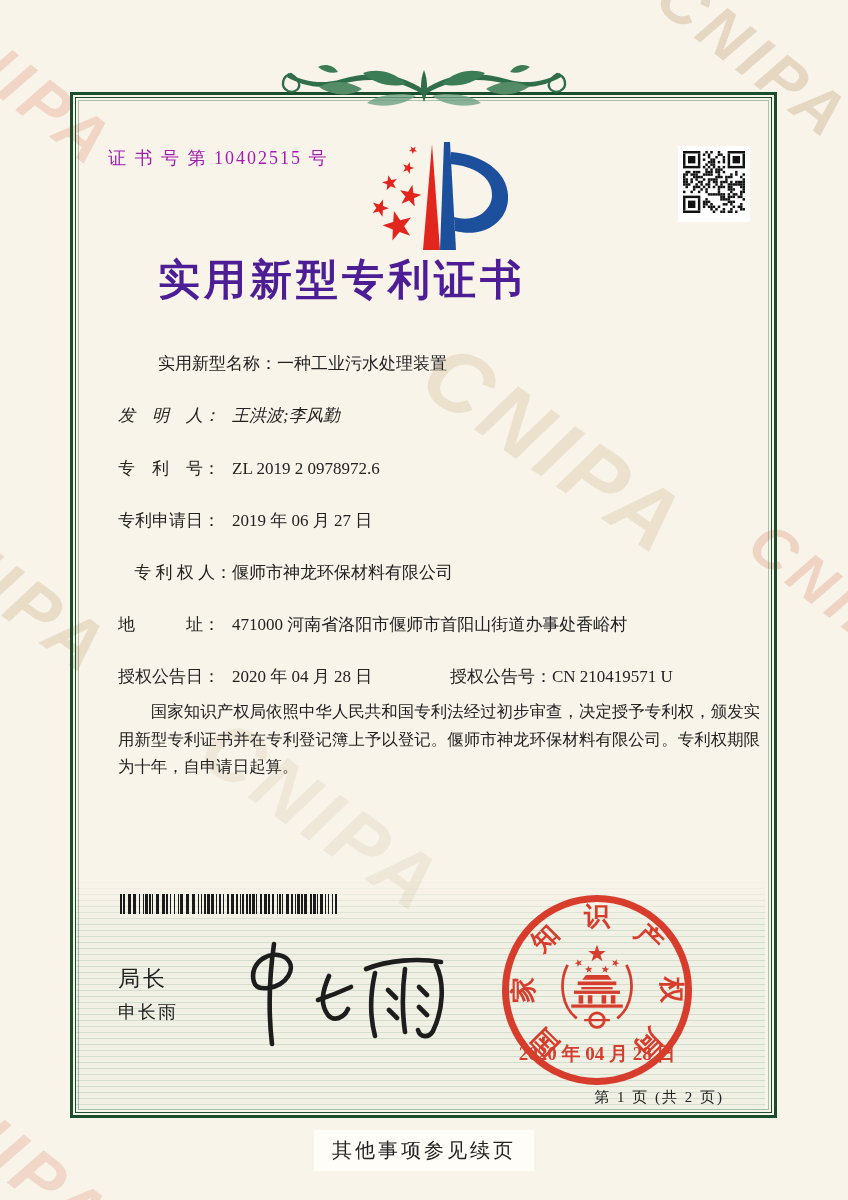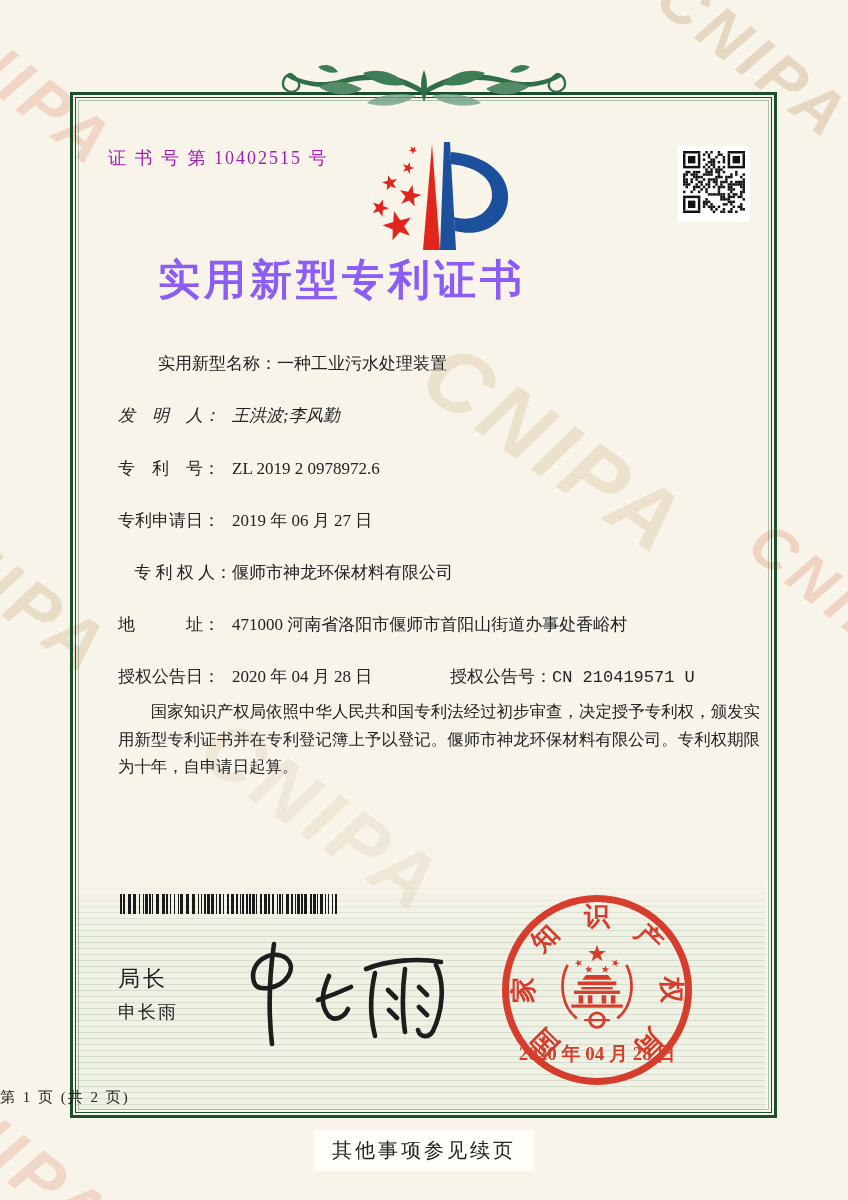--- a/index.html
+++ b/index.html
@@ -46,29 +46,29 @@
   .ornament{position:absolute;left:274px;top:60px;z-index:2;}
   
   .cert-no{
     position:absolute;left:108px;top:146px;z-index:2;
     font-size:18px;letter-spacing:2px;color:#a21caf;
   }
   .logo{position:absolute;left:344px;top:138px;z-index:2;}
   .qr{position:absolute;left:678px;top:146px;z-index:2;background:#fff;padding:5px;}
   .title{
     position:absolute;left:0;top:252px;width:684px;z-index:2;text-align:center;
-    font-size:42px;font-weight:bold;letter-spacing:4px;color:#8b5cf6;
+    font-size:42px;font-weight:bold;letter-spacing:4px;color:#4c1d95;
   }
   
   .fields{position:absolute;left:118px;top:352px;width:640px;z-index:2;font-size:17px;}
   .frow{position:absolute;left:0;white-space:nowrap;}
   .frow .lb{display:inline-block;min-width:114px;}
   .r1{top:0;margin-left:40px;}   .r2{top:52px;font-style:italic;} .r3{top:105px;} .r4{top:157px;}
   .r5{top:209px;text-align:right;} .r6{top:261px;} .r7{top:313px;}
-  .pair2{position:absolute;left:332px;top:0;white-space:nowrap;font-family:Liberation Mono, monospace;}
+  .pair2{position:absolute;left:332px;top:0;white-space:nowrap;}
   
   .body-text{
     position:absolute;left:118px;top:698px;width:642px;z-index:2;
     font-size:16.4px;line-height:27.5px;text-align:justify;
   }
   .body-text p{margin:0;text-indent:2em;}
   
   .barcode{position:absolute;left:120px;top:894px;z-index:2;}
   
   .sig-title{position:absolute;left:118px;top:964px;z-index:2;font-size:22px;letter-spacing:3px;}
@@ -86,21 +86,21 @@
     position:absolute;font-size:26px;font-weight:bold;color:#d6301f;
     font-family:"Liberation Serif","DejaVu Serif",serif;
   }
   .seal .emblem{position:absolute;left:49px;top:40px;}
   .seal-date{
     position:absolute;left:-10px;top:146px;width:210px;text-align:center;z-index:3;
     font-size:19px;font-weight:bold;color:#d6301f;letter-spacing:0px;white-space:nowrap;
   }
   
   .page-info{
-    position:absolute;left:0;top:1088px;width:724px;text-align:left;z-index:2;
+    position:absolute;left:0;top:1088px;width:724px;text-align:right;z-index:2;
     font-size:15px;letter-spacing:2px;
   }
   .note{
     position:absolute;left:50%;top:1130px;transform:translateX(-50%);z-index:2;
     background:#fffdf7;padding:7px 18px;font-size:20px;letter-spacing:3px;
   }
 </style>
 </head>
 <body>
 

